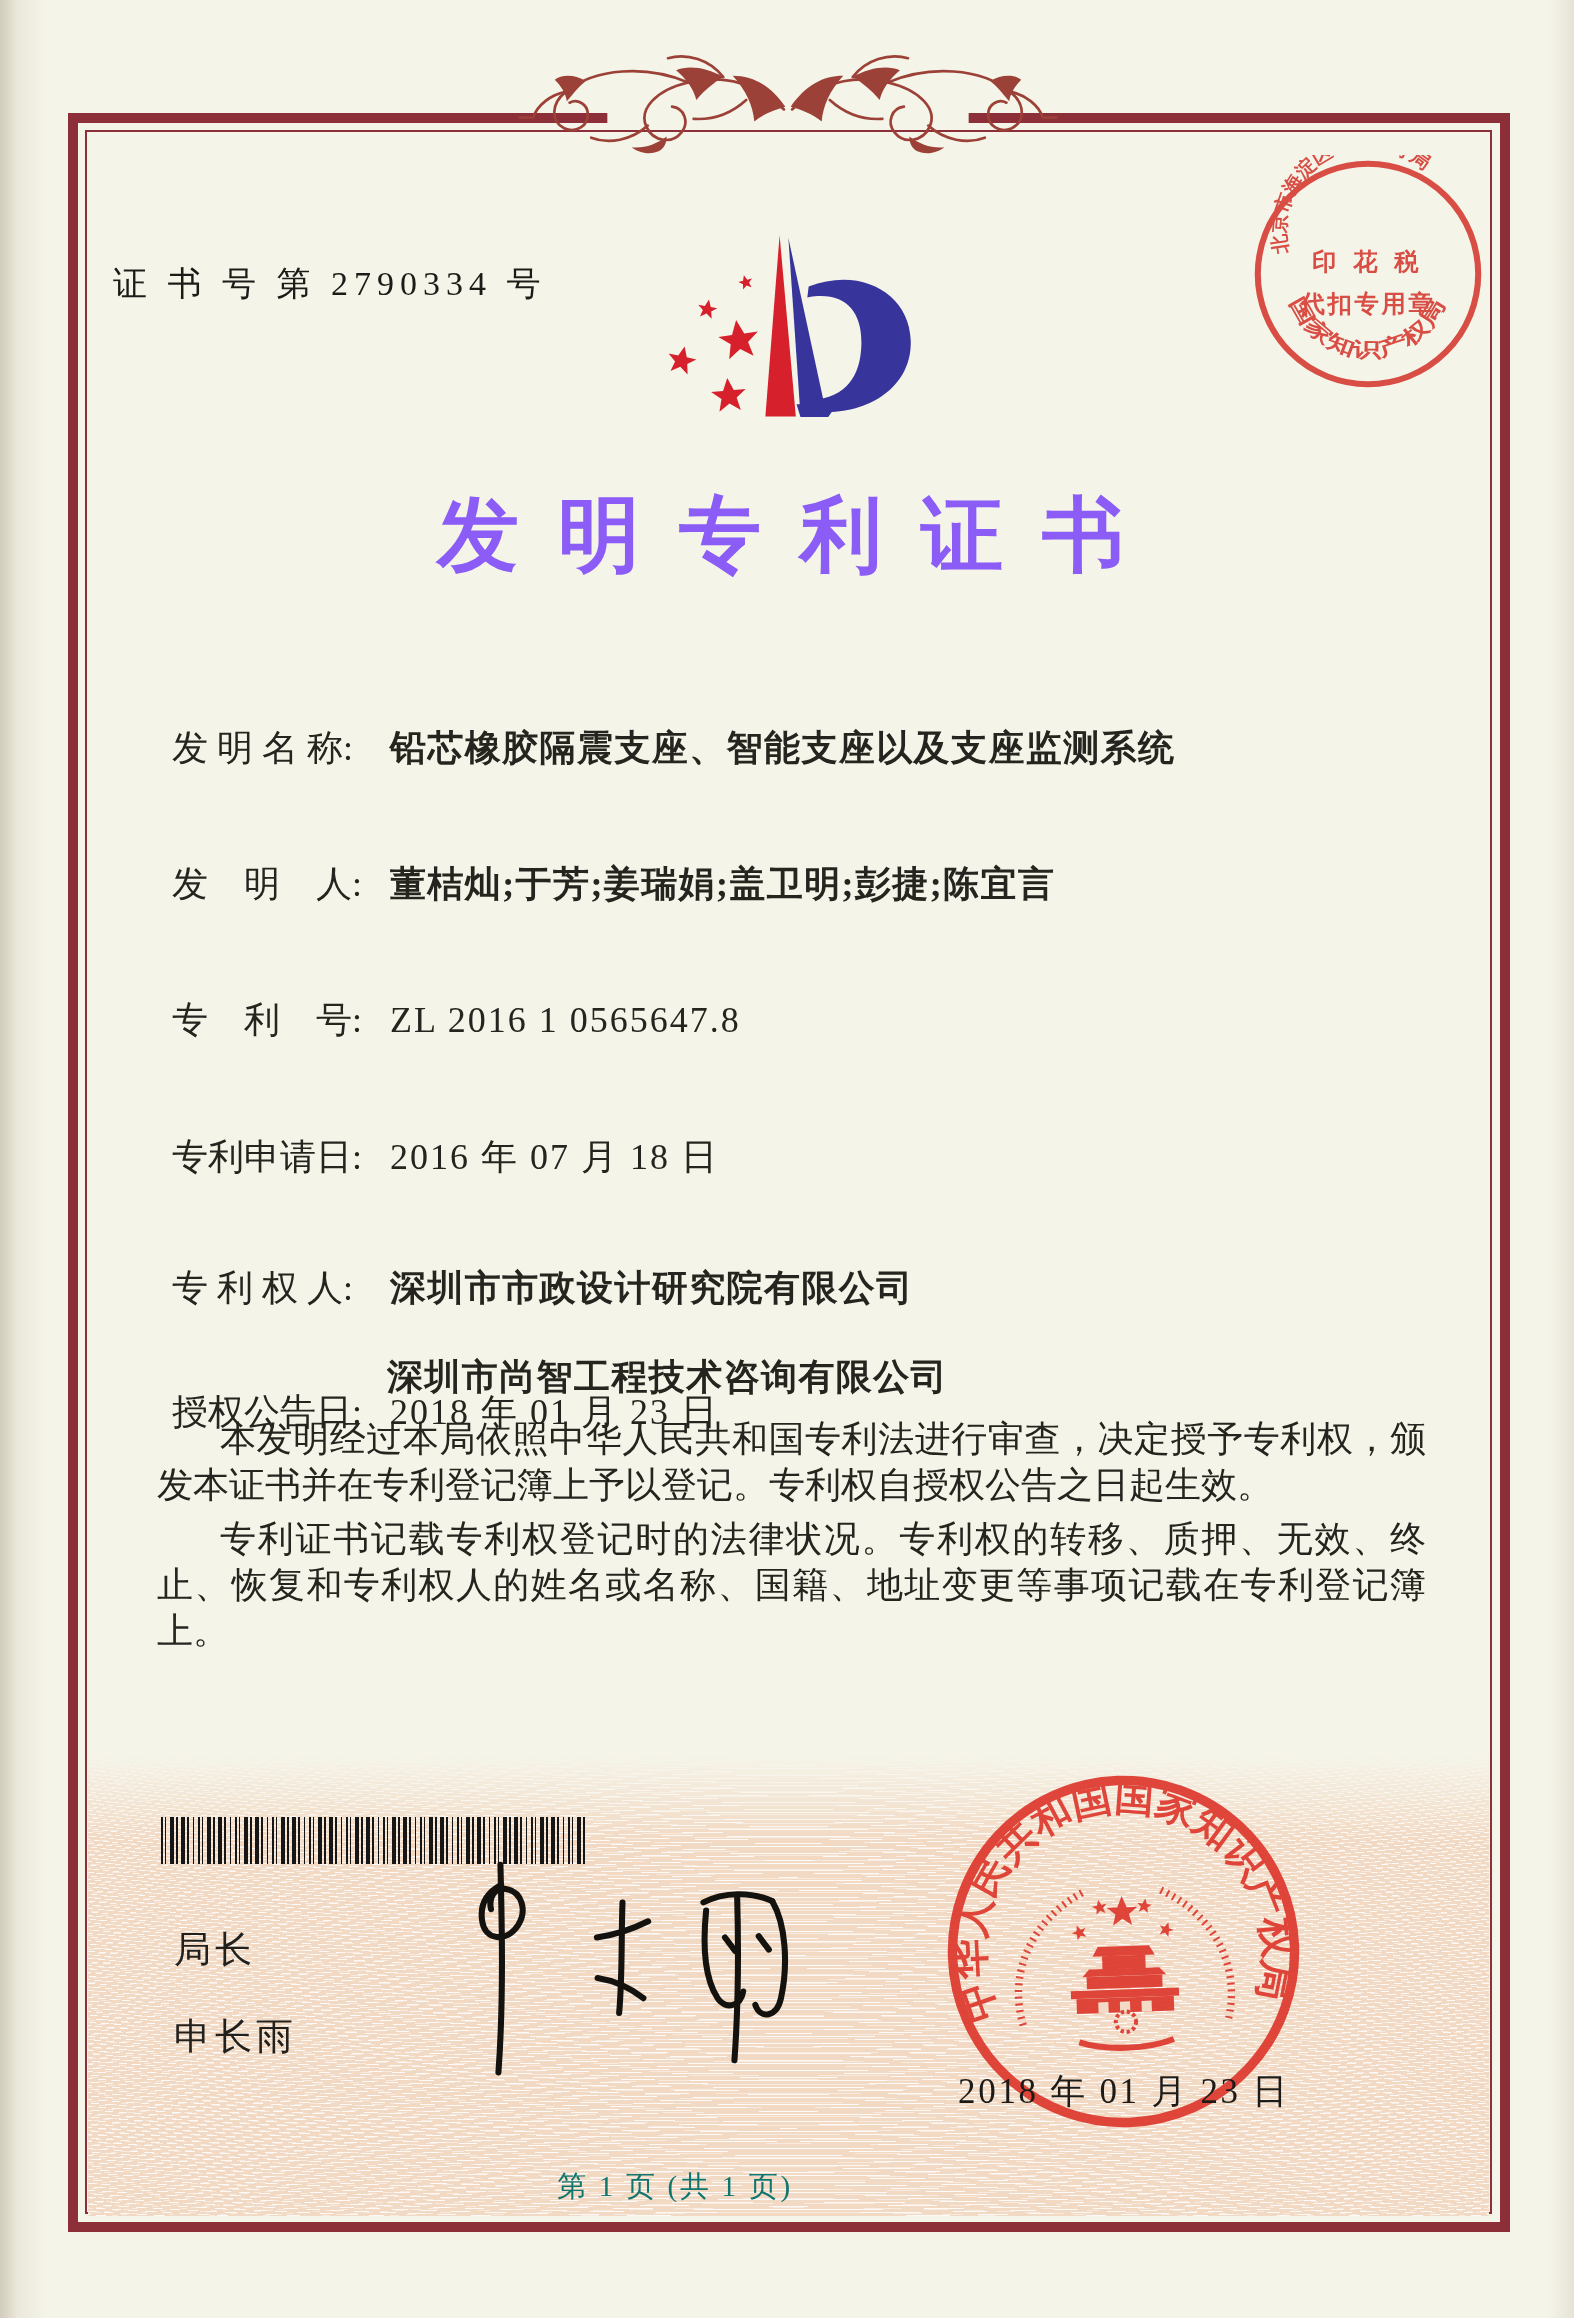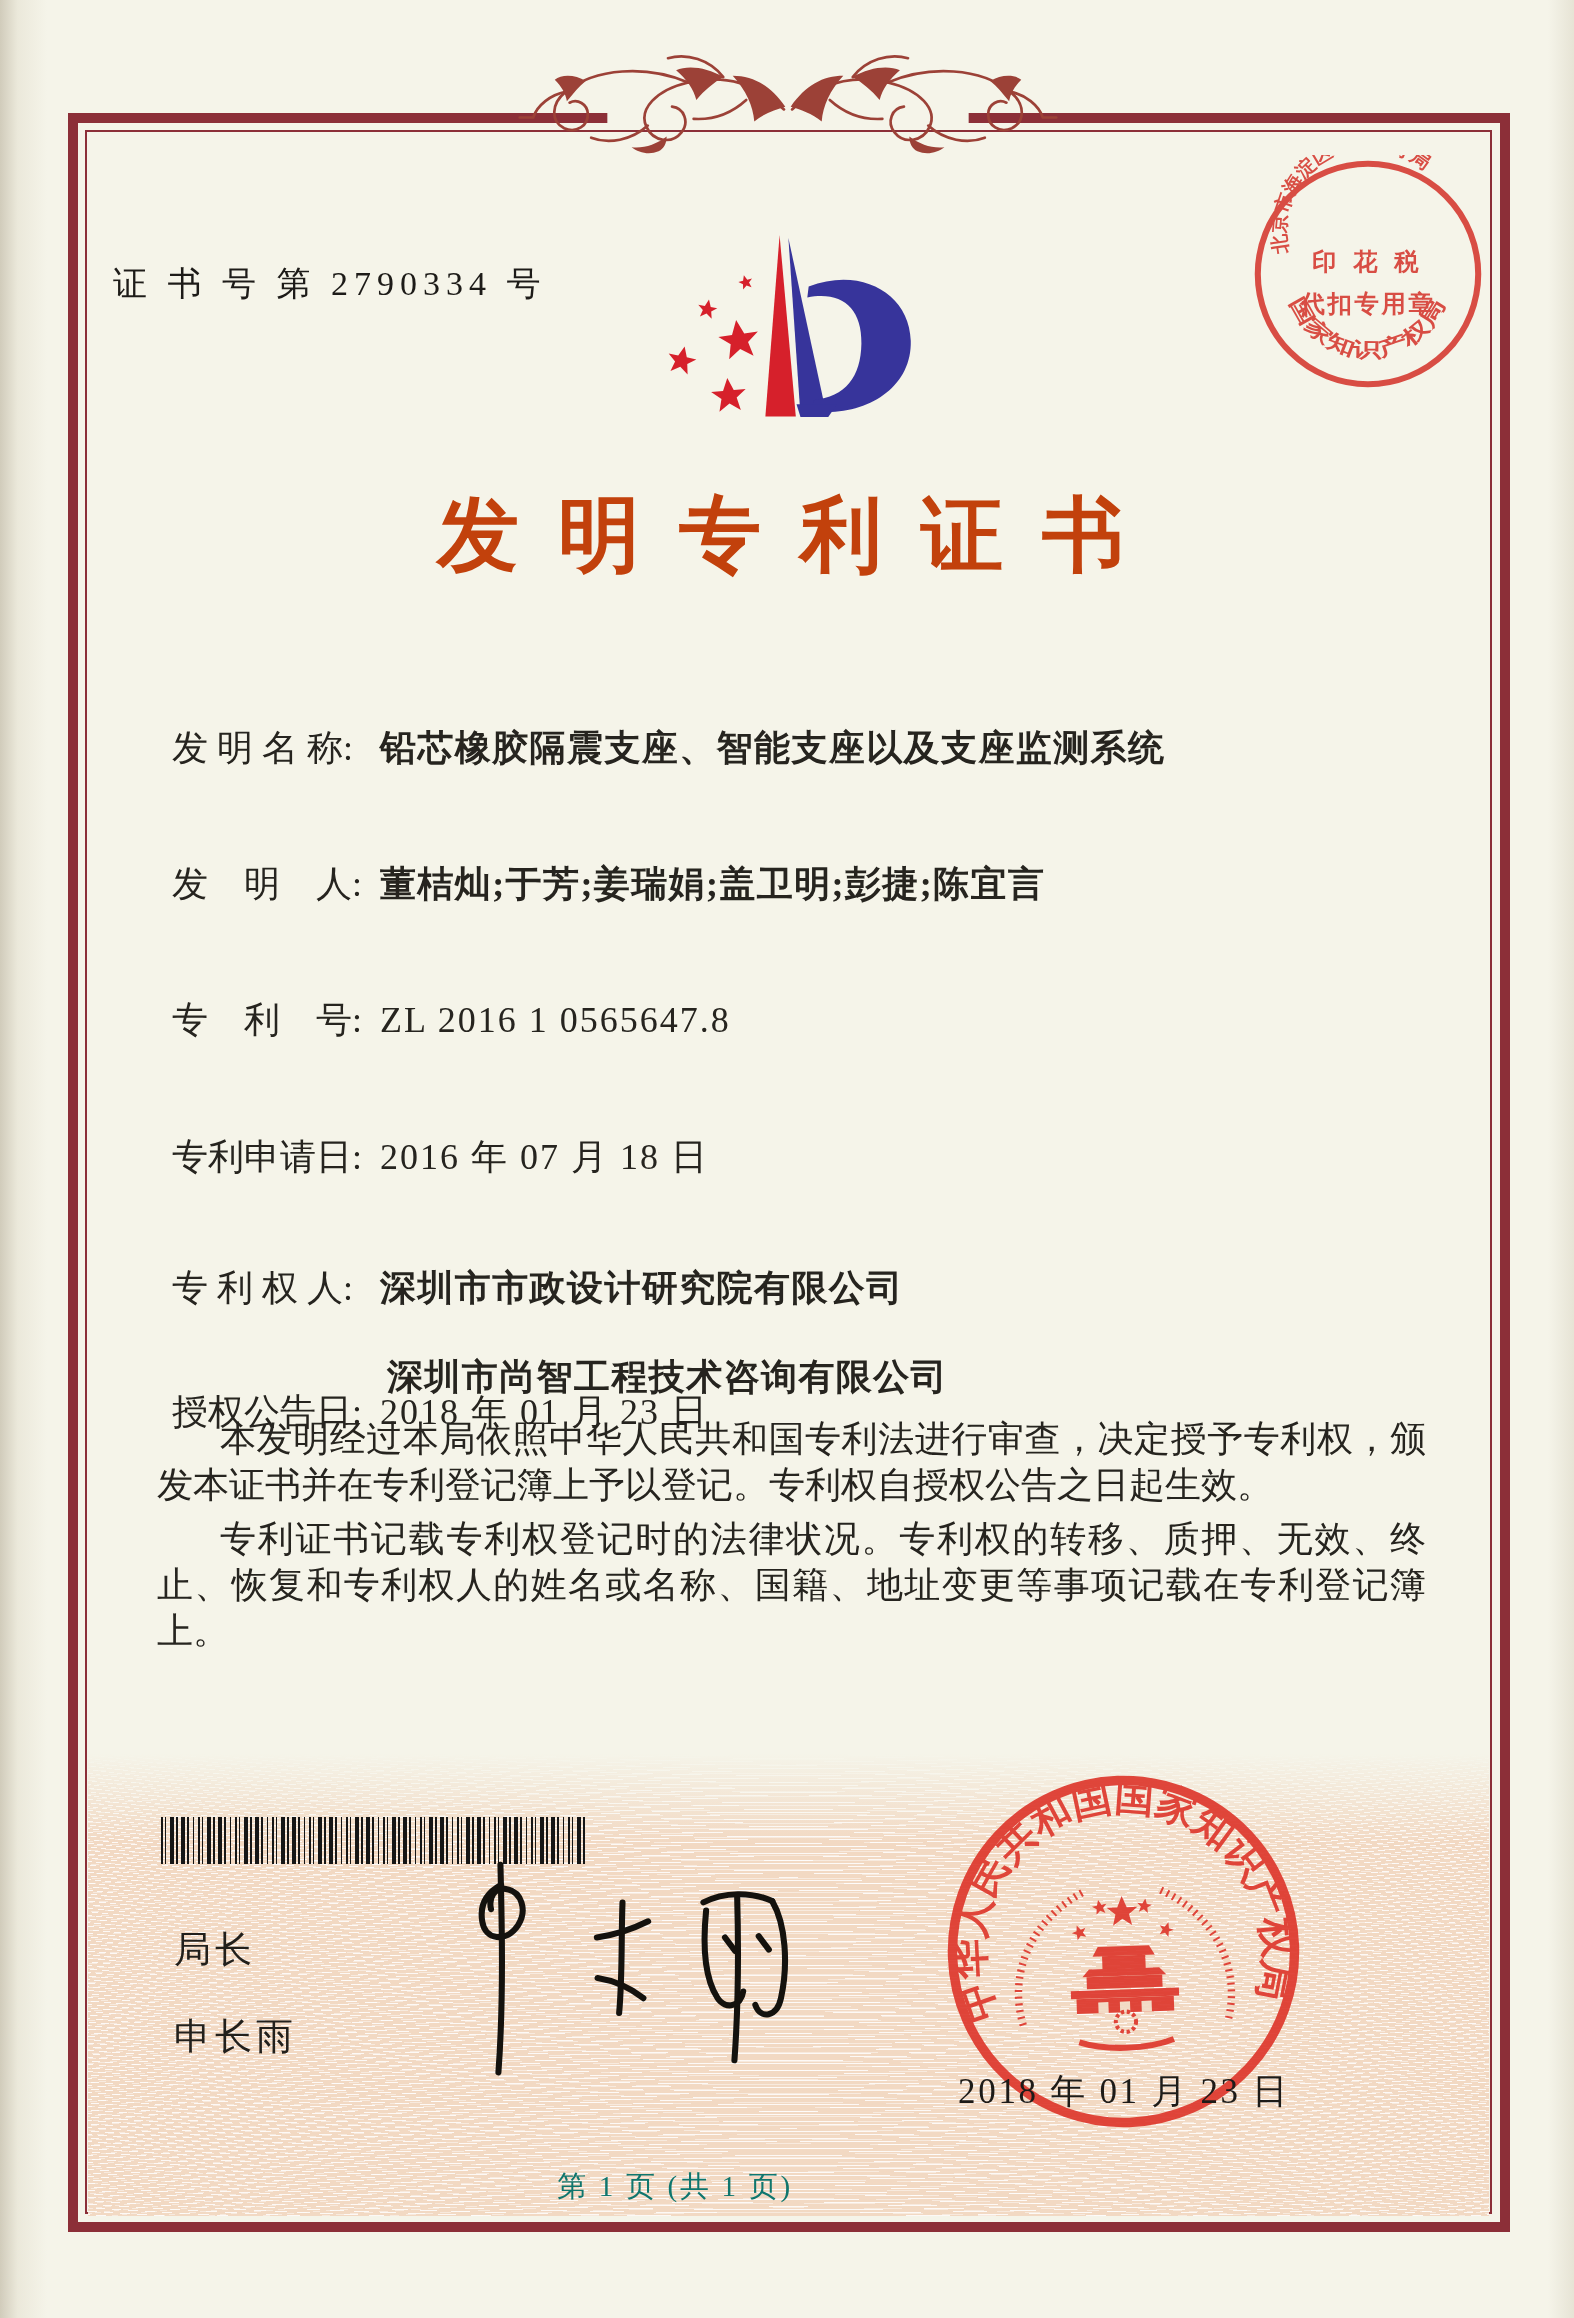--- a/index.html
+++ b/index.html
@@ -25,29 +25,29 @@
   .band{position:absolute;left:88px;top:1754px;width:1401px;height:462px;z-index:2;
     background-color:var(--band);
     background-image:
       repeating-radial-gradient(140% 120% at 50% -90%, rgba(255,255,255,0) 0 10px, rgba(255,255,255,.85) 10px 12px),
       repeating-radial-gradient(150% 130% at 50% 210%, rgba(255,255,255,0) 0 14px, rgba(255,255,255,.45) 14px 16px);}
   .band::before{content:"";position:absolute;left:0;top:0;right:0;height:88px;
     background:linear-gradient(180deg,var(--paper),rgba(245,244,233,0));}
 
   .certno{position:absolute;left:113px;top:261px;font-size:34px;letter-spacing:6px;color:#1d1b18;z-index:3;}
   .title{position:absolute;left:0;top:481px;width:100%;text-align:center;font-size:82px;font-weight:bold;
-    color:#c2410c;letter-spacing:39px;padding-left:25px;box-sizing:border-box;z-index:3;}
+    color:#8b5cf6;letter-spacing:39px;padding-left:25px;box-sizing:border-box;z-index:3;}
 
   .logo{position:absolute;left:643px;top:227px;z-index:3;}
   .stamp{position:absolute;left:1249px;top:155px;z-index:4;opacity:.88;}
 
   .fields{position:absolute;left:172px;top:0;width:1283px;z-index:3;color:var(--ink);}
   .frow{position:absolute;left:0;font-size:36px;white-space:nowrap;}
   .flabel{display:inline-block;width:197px;}
-  .fvalue{margin-left:2px;font-weight:bold;letter-spacing:1.4px;}
+  .fvalue{margin-left:12px;font-weight:bold;letter-spacing:1.4px;}
   .fvalue.plain{font-weight:normal;letter-spacing:2px;}
   .fvalue2{margin-left:215px;margin-top:40px;font-weight:bold;letter-spacing:1.4px;}
   .r1{top:724px;} .r2{top:860px;} .r3{top:996px;} .r4{top:1133px;} .r5{top:1264px;} .r6{top:1388px;}
 
   .bodytext{position:absolute;left:157px;top:1416px;width:1269px;z-index:3;color:var(--ink);}
   .bodytext p{margin:0 0 8px 0;font-size:36px;line-height:46px;text-indent:63px;text-align:justify;}
 
   .barcode{position:absolute;left:161px;top:1817px;width:427px;height:47px;z-index:3;
     background:repeating-linear-gradient(90deg,
       var(--barcode) 0 2px,transparent 2px 4px,

